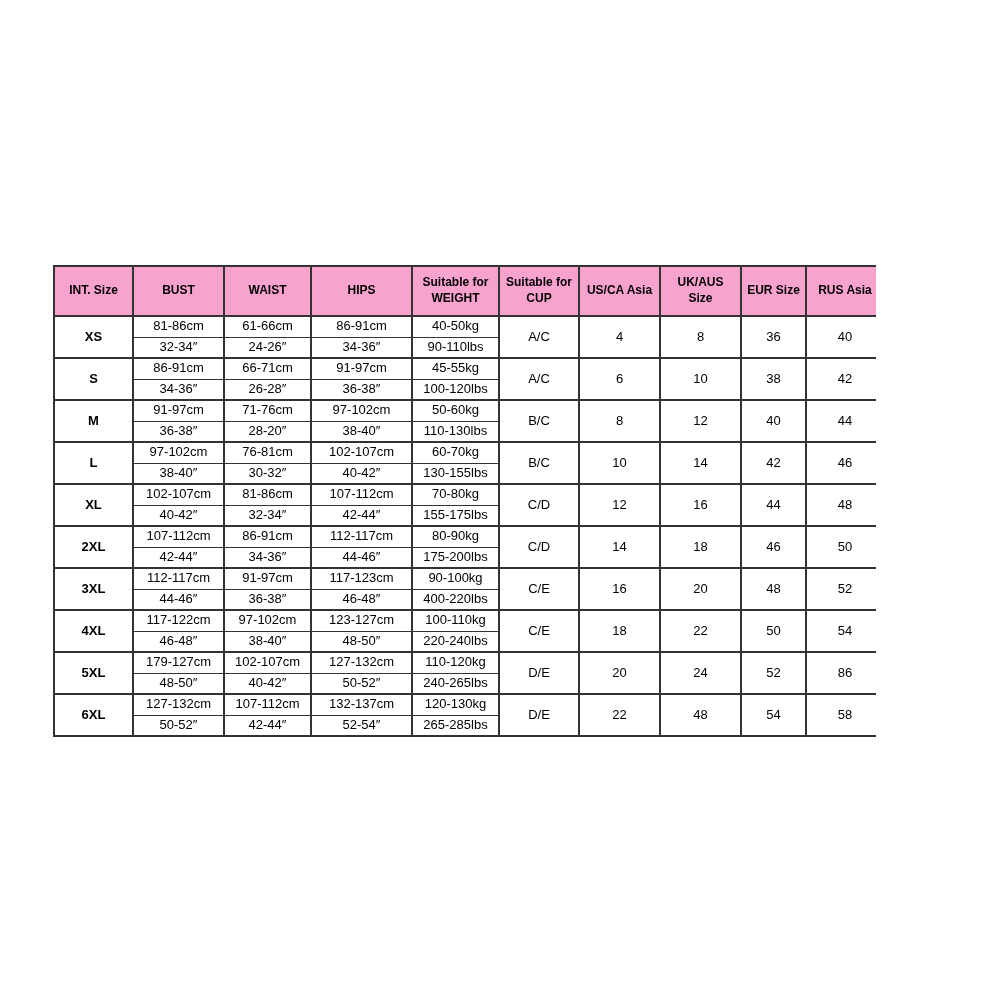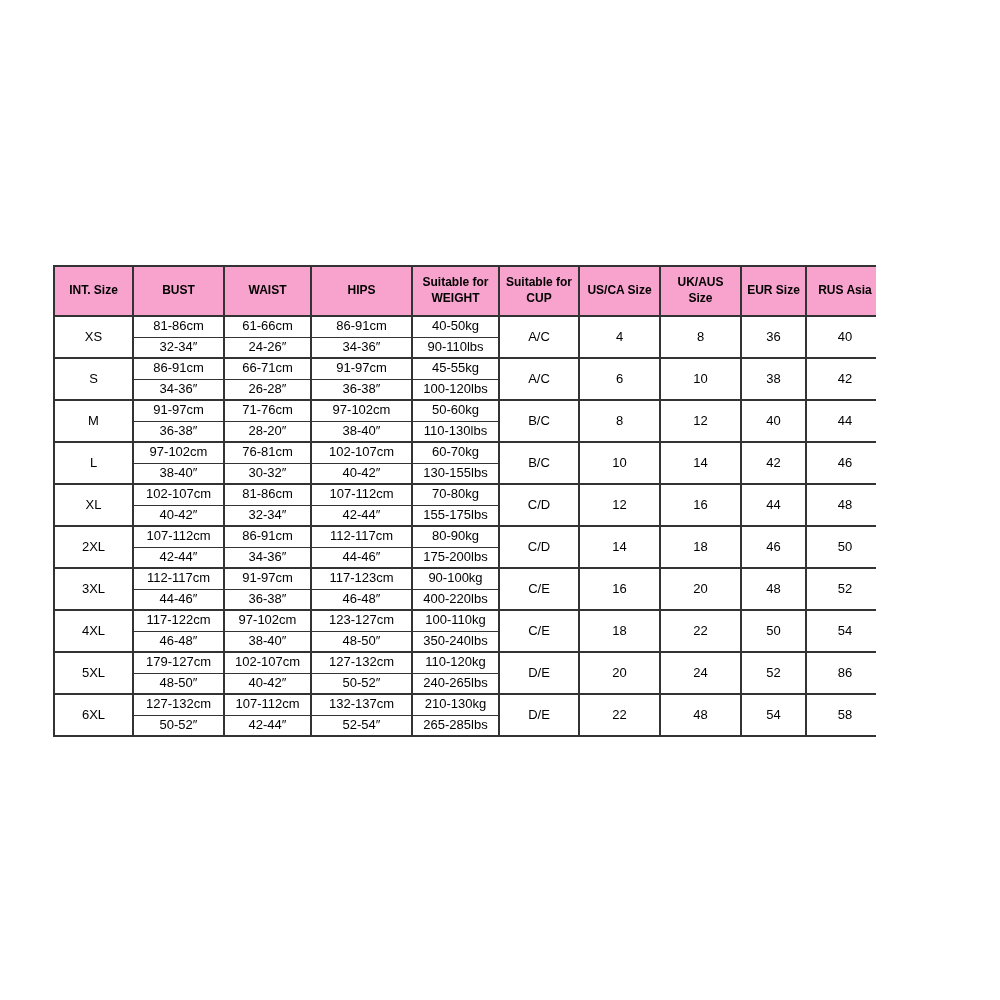--- a/index.html
+++ b/index.html
@@ -48,21 +48,21 @@
     font-size: 12px;
     white-space: pre-line;
   }
   table.size-chart tbody th,
   table.size-chart tbody td {
     height: 21px;
     background: #ffffff;
     font-weight: normal;
   }
   table.size-chart tbody th.size-label {
-    font-weight: normal;
+    font-weight: bold;
   }
   
   table.size-chart td.sub-top    { border-bottom-width: 1px; }
   table.size-chart td.sub-bottom { border-top-width: 1px; }
 </style>
 </head>
 <body>
 
 <div class="canvas">
   <table class="size-chart">
@@ -82,21 +82,21 @@
     <thead>
       <tr>
         <th>INT. Size</th>
         <th>BUST</th>
         <th>WAIST</th>
         <th>HIPS</th>
         <th>Suitable for
 WEIGHT</th>
         <th>Suitable for
 CUP</th>
-        <th>US/CA Size</th>
+        <th>US/CA Asia</th>
         <th>UK/AUS
 Size</th>
         <th>EUR Size</th>
         <th>RUS Asia</th>
         <th>Asia Size</th>
       </tr>
     </thead>
     <tbody>
         <tr>
           <th rowspan="2" class="size-label">XS</th>
@@ -241,21 +241,21 @@
           <td rowspan="2">18</td>
           <td rowspan="2">22</td>
           <td rowspan="2">50</td>
           <td rowspan="2">54</td>
           <td rowspan="2">5XL</td>
         </tr>
         <tr>
           <td class="sub-bottom">46-48″</td>
           <td class="sub-bottom">38-40″</td>
           <td class="sub-bottom">48-50″</td>
-          <td class="sub-bottom">350-240lbs</td>
+          <td class="sub-bottom">220-240lbs</td>
         </tr>
         <tr>
           <th rowspan="2" class="size-label">5XL</th>
           <td class="sub-top">179-127cm</td>
           <td class="sub-top">102-107cm</td>
           <td class="sub-top">127-132cm</td>
           <td class="sub-top">110-120kg</td>
           <td rowspan="2">D/E</td>
           <td rowspan="2">20</td>
           <td rowspan="2">24</td>
@@ -267,21 +267,21 @@
           <td class="sub-bottom">48-50″</td>
           <td class="sub-bottom">40-42″</td>
           <td class="sub-bottom">50-52″</td>
           <td class="sub-bottom">240-265lbs</td>
         </tr>
         <tr>
           <th rowspan="2" class="size-label">6XL</th>
           <td class="sub-top">127-132cm</td>
           <td class="sub-top">107-112cm</td>
           <td class="sub-top">132-137cm</td>
-          <td class="sub-top">210-130kg</td>
+          <td class="sub-top">120-130kg</td>
           <td rowspan="2">D/E</td>
           <td rowspan="2">22</td>
           <td rowspan="2">48</td>
           <td rowspan="2">54</td>
           <td rowspan="2">58</td>
           <td rowspan="2">7XL</td>
         </tr>
         <tr>
           <td class="sub-bottom">50-52″</td>
           <td class="sub-bottom">42-44″</td>

